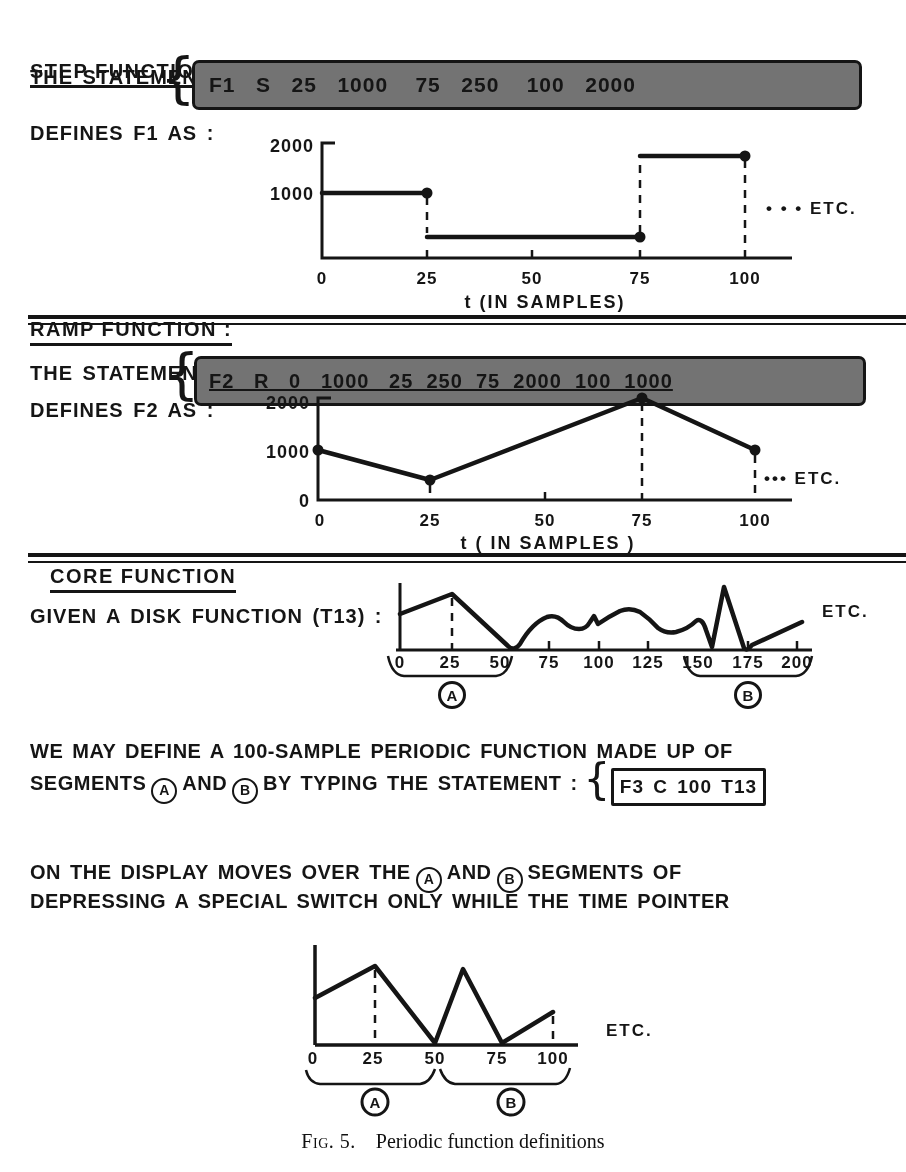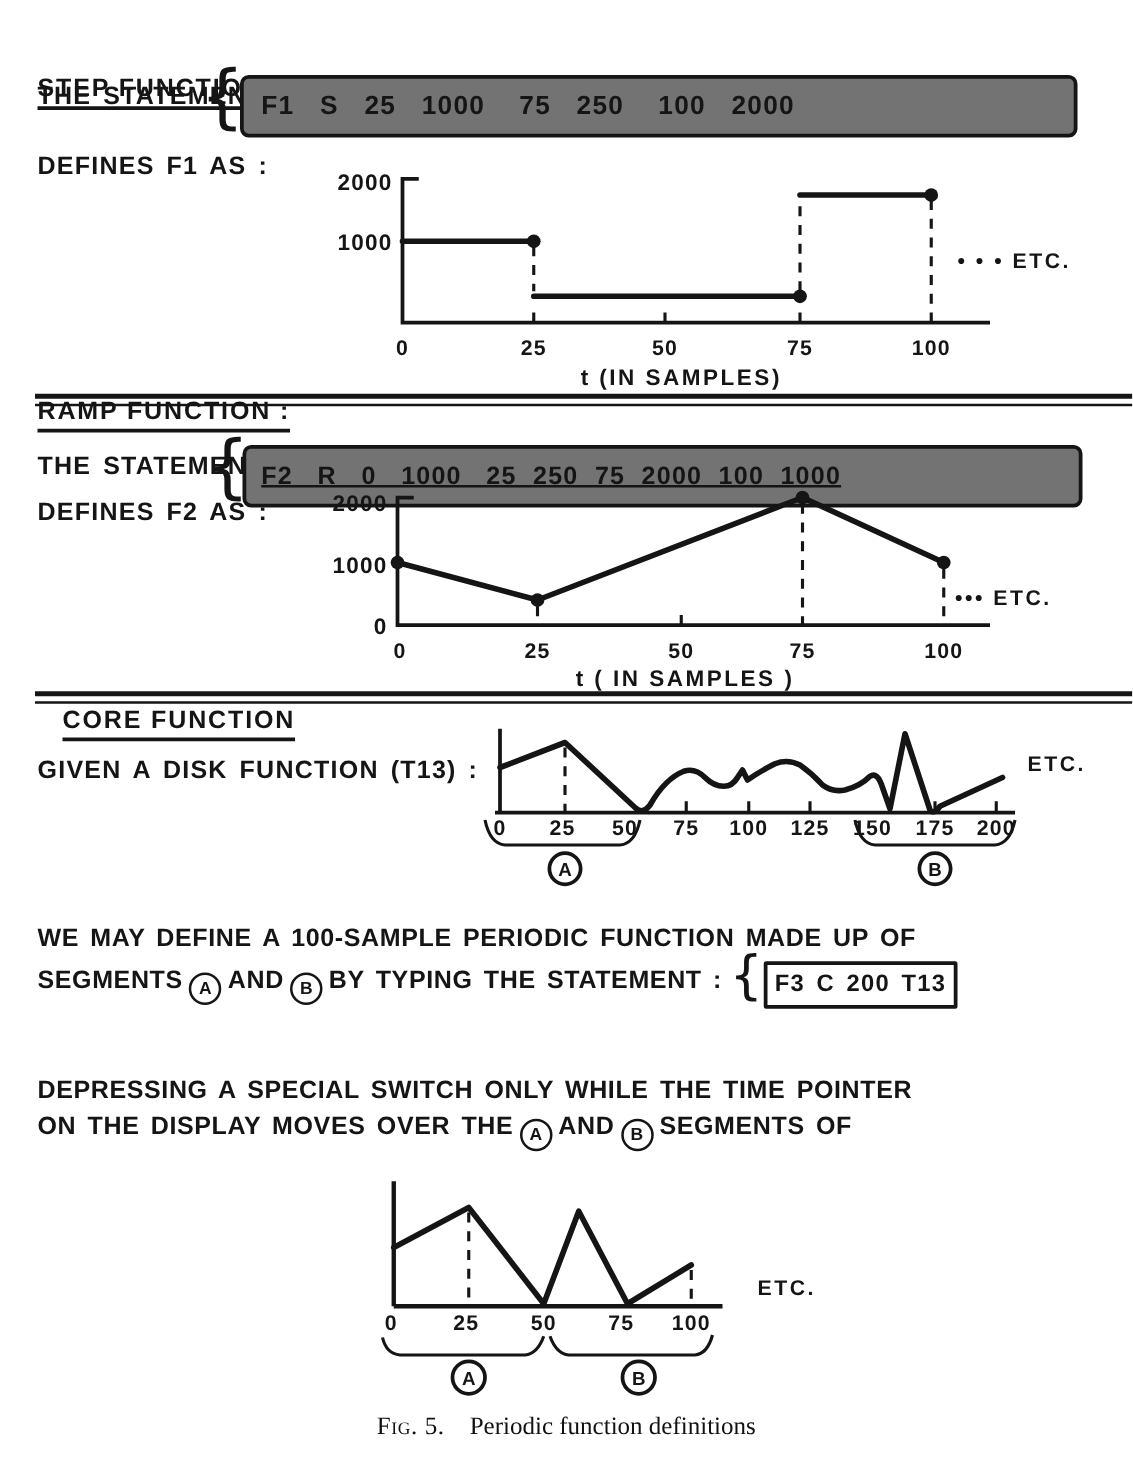--- a/index.html
+++ b/index.html
@@ -135,29 +135,29 @@
     <path class="ink bracepath" d="M684,656 Q688,675 700,676 L796,676 Q808,675 812,656"></path>
     <circle class="ink" style="stroke-width:3px;" cx="452" cy="695" r="12.5"></circle>
     <text class="circletter" x="452" y="701">A</text>
     <circle class="ink" style="stroke-width:3px;" cx="748" cy="695" r="12.5"></circle>
     <text class="circletter" x="748" y="701">B</text>
   </svg>
 
   <div class="abs" style="left:30px;top:737px;">
     <div class="para-line">WE MAY DEFINE A 100-SAMPLE PERIODIC FUNCTION MADE UP OF</div>
     <div class="para-line">
-      <span>SEGMENTS</span><span class="circ">A</span><span>AND</span><span class="circ">B</span><span>BY TYPING THE STATEMENT :</span><span class="inline-brace">{</span><span class="inline-box">F3 C 200 T13</span>
+      <span>SEGMENTS</span><span class="circ">A</span><span>AND</span><span class="circ">B</span><span>BY TYPING THE STATEMENT :</span><span class="inline-brace">{</span><span class="inline-box">F3 C 100 T13</span>
     </div>
   </div>
 
   <div class="abs" style="left:30px;top:858px;">
-    <div class="para-line">DEPRESSING A SPECIAL SWITCH ONLY WHILE THE TIME POINTER</div>
     <div class="para-line">
       <span>ON THE DISPLAY MOVES OVER THE</span><span class="circ">A</span><span>AND</span><span class="circ">B</span><span>SEGMENTS OF</span>
     </div>
+    <div class="para-line">DEPRESSING A SPECIAL SWITCH ONLY WHILE THE TIME POINTER</div>
   </div>
 
   <svg style="top:933px;" width="906" height="182" viewBox="0 933 906 182">
     <path class="ink axis" style="stroke-width:3.5px;" d="M315,945 L315,1045 M315,1045 L578,1045"></path>
     <path class="ink curve" d="M315,998 L375,966 L435,1043 L463,969 L502,1043 L553,1012"></path>
     <path class="ink dash" d="M375,970 L375,1045 M553,1016 L553,1045"></path>
     <text class="etc" x="606" y="1036">ETC.</text>
     <text class="tick-label" x="313" y="1064" text-anchor="middle">0</text>
     <text class="tick-label" x="373" y="1064" text-anchor="middle">25</text>
     <text class="tick-label" x="435" y="1064" text-anchor="middle">50</text>

